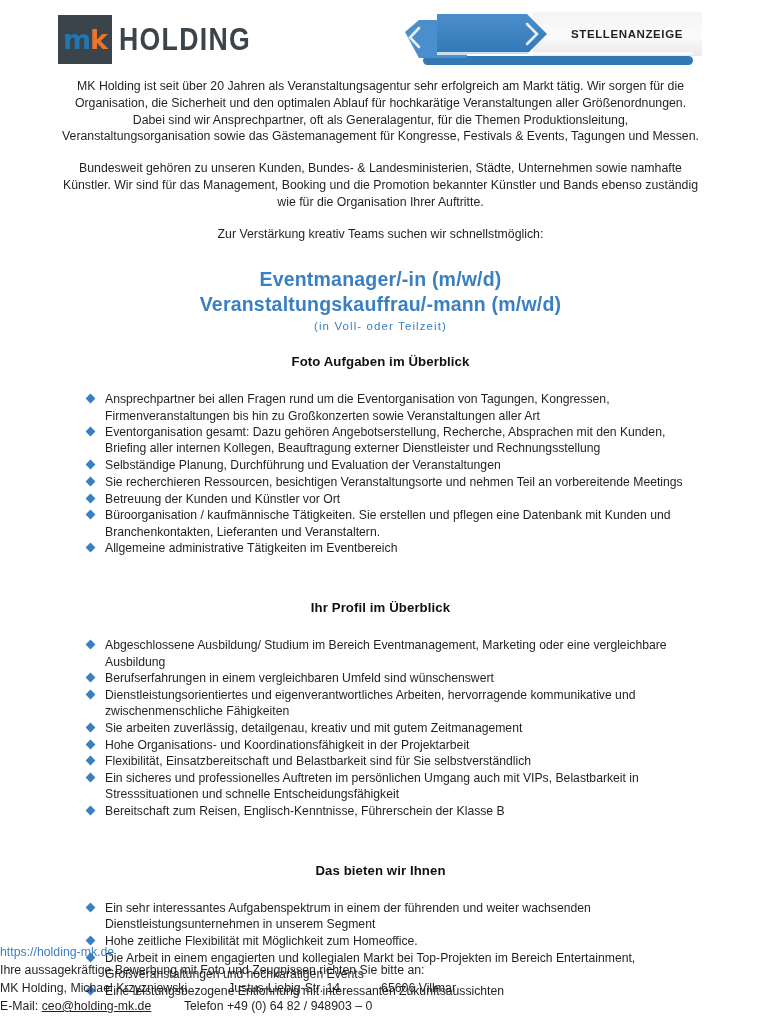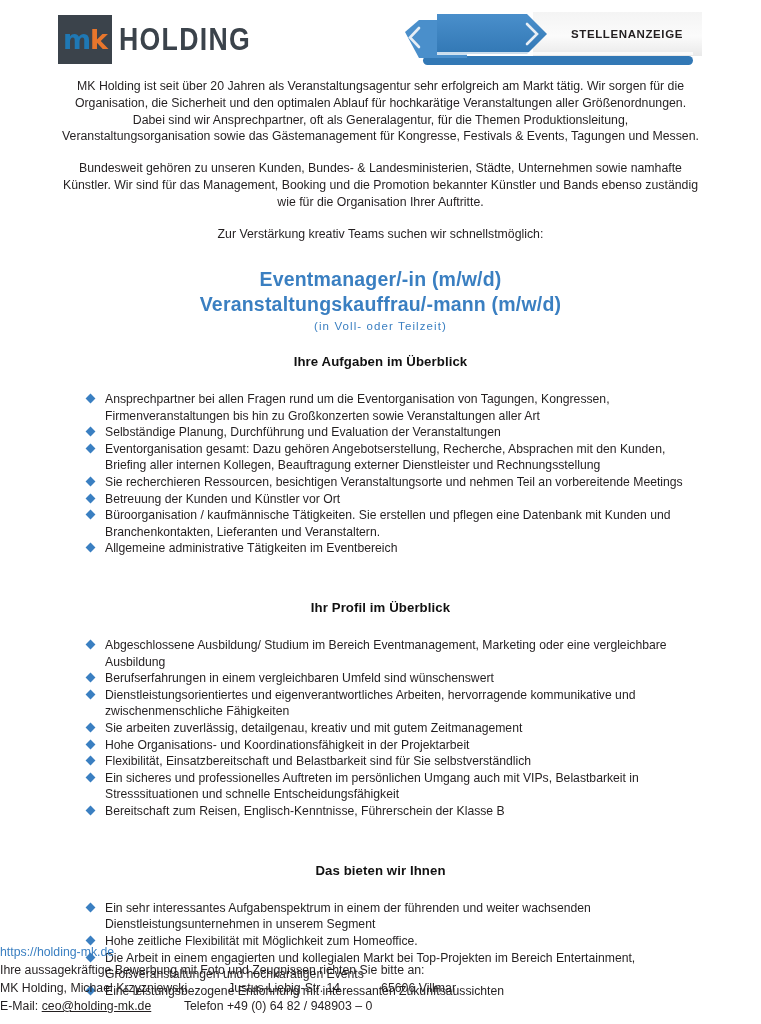--- a/index.html
+++ b/index.html
@@ -231,25 +231,25 @@
   <p class="para">Bundesweit gehören zu unseren Kunden, Bundes- &amp; Landesministerien, Städte, Unternehmen sowie namhafte Künstler. Wir sind für das Management, Booking und die Promotion bekannter Künstler und Bands ebenso zuständig wie für die Organisation Ihrer Auftritte.</p>
   <div class="para-gap"></div>
   <p class="lead-line">Zur Verstärkung kreativ Teams suchen wir schnellstmöglich:</p>
 
   <div class="job-titles">
     <div class="job-title">Eventmanager/-in (m/w/d)</div>
     <div class="job-title">Veranstaltungskauffrau/-mann (m/w/d)</div>
     <div class="job-subtitle">(in Voll- oder Teilzeit)</div>
   </div>
 
-  <div class="section-heading sh-aufgaben">Ihre Aufgaben im Überblick</div>
+  <div class="section-heading sh-aufgaben">Foto Aufgaben im Überblick</div>
   <ul class="bullets first">
     <li><span class="diamond"></span><span>Ansprechpartner bei allen Fragen rund um die Eventorganisation von Tagungen, Kongressen, Firmenveranstaltungen bis hin zu Großkonzerten sowie Veranstaltungen aller Art</span></li>
+    <li><span class="diamond"></span><span>Eventorganisation gesamt: Dazu gehören Angebotserstellung, Recherche, Absprachen mit den Kunden, Briefing aller internen Kollegen, Beauftragung externer Dienstleister und Rechnungsstellung</span></li>
     <li><span class="diamond"></span><span>Selbständige Planung, Durchführung und Evaluation der Veranstaltungen</span></li>
-    <li><span class="diamond"></span><span>Eventorganisation gesamt: Dazu gehören Angebotserstellung, Recherche, Absprachen mit den Kunden, Briefing aller internen Kollegen, Beauftragung externer Dienstleister und Rechnungsstellung</span></li>
     <li><span class="diamond"></span><span>Sie recherchieren Ressourcen, besichtigen Veranstaltungsorte und nehmen Teil an vorbereitende Meetings</span></li>
     <li><span class="diamond"></span><span>Betreuung der Kunden und Künstler vor Ort</span></li>
     <li><span class="diamond"></span><span>Büroorganisation / kaufmännische Tätigkeiten. Sie erstellen und pflegen eine Datenbank mit Kunden und Branchenkontakten, Lieferanten und Veranstaltern.</span></li>
     <li><span class="diamond"></span><span>Allgemeine administrative Tätigkeiten im Eventbereich</span></li>
   </ul>
 
   <div class="section-heading sh-profil">Ihr Profil im Überblick</div>
   <ul class="bullets first">
     <li><span class="diamond"></span><span>Abgeschlossene Ausbildung/ Studium im Bereich Eventmanagement, Marketing oder eine vergleichbare Ausbildung</span></li>
     <li><span class="diamond"></span><span>Berufserfahrungen in einem vergleichbaren Umfeld sind wünschenswert</span></li>

